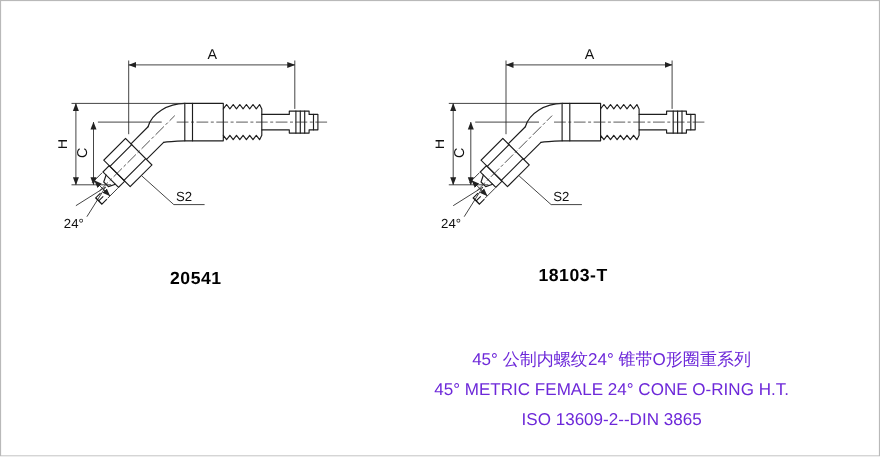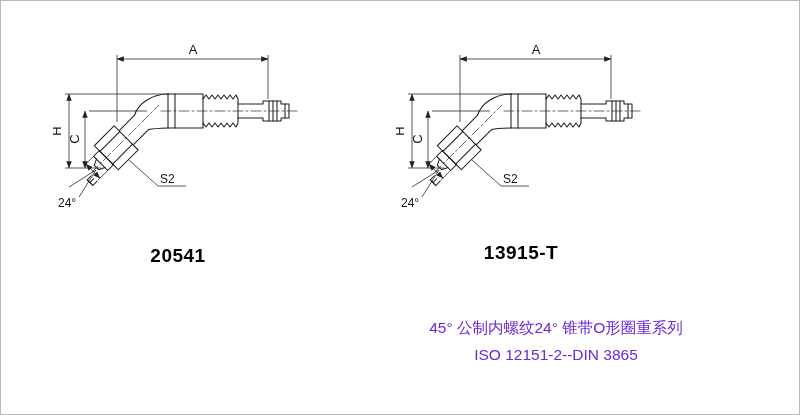--- a/index.html
+++ b/index.html
@@ -10,21 +10,21 @@
   }
   .page {
     position: absolute; left: 0; top: 0; width: 800px; height: 415px;
     background: #ffffff; border: 1px solid #b9b9b9;
   }
   .figure { position: absolute; }
   .fig1 { left: 52px;  top: 30px; }
   .fig2 { left: 395px; top: 30px; }
   .model-label {
     position: absolute; width: 250px; text-align: center;
-    font-weight: bold; font-size: 19px; color: #000; letter-spacing: .5px;
+    font-weight: bold; font-size: 16px; color: #000; letter-spacing: .5px;
   }
   .fig1-label { left: 52px;  top: 244px; }
   .fig2-label { left: 395px; top: 241px; }
   .caption {
     position: absolute; left: 318px; top: 313px; width: 474px;
     text-align: center; color: #6d28d9; font-size: 15.5px; line-height: 27px;
   }
   svg text { font-family: "Liberation Sans", sans-serif; fill: #111; }
   .part { stroke: #1e1e1e; stroke-width: 1.05; fill: none; stroke-linejoin: round; stroke-linecap: round; }
   .dim  { stroke: #2b2b2b; stroke-width: 0.8;  fill: none; }
@@ -93,20 +93,21 @@
 
   <svg class="figure fig1" viewBox="0 0 250 210" width="250" height="210">
     <use href="#fitting"></use>
   </svg>
 
   <svg class="figure fig2" viewBox="0 0 250 210" width="250" height="210">
     <use href="#fitting"></use>
   </svg>
 
   <div class="model-label fig1-label">20541</div>
-  <div class="model-label fig2-label">13915-T</div>
+  <div class="model-label fig2-label">18103-T</div>
 
   <div class="caption">
     <div>45° 公制内螺纹24° 锥带O形圈重系列</div>
-    <div>ISO 12151-2--DIN 3865</div>
+    <div>45° METRIC FEMALE 24° CONE O-RING H.T.</div>
+    <div>ISO 13609-2--DIN 3865</div>
   </div>
 
 </div>
 
 </body></html>

